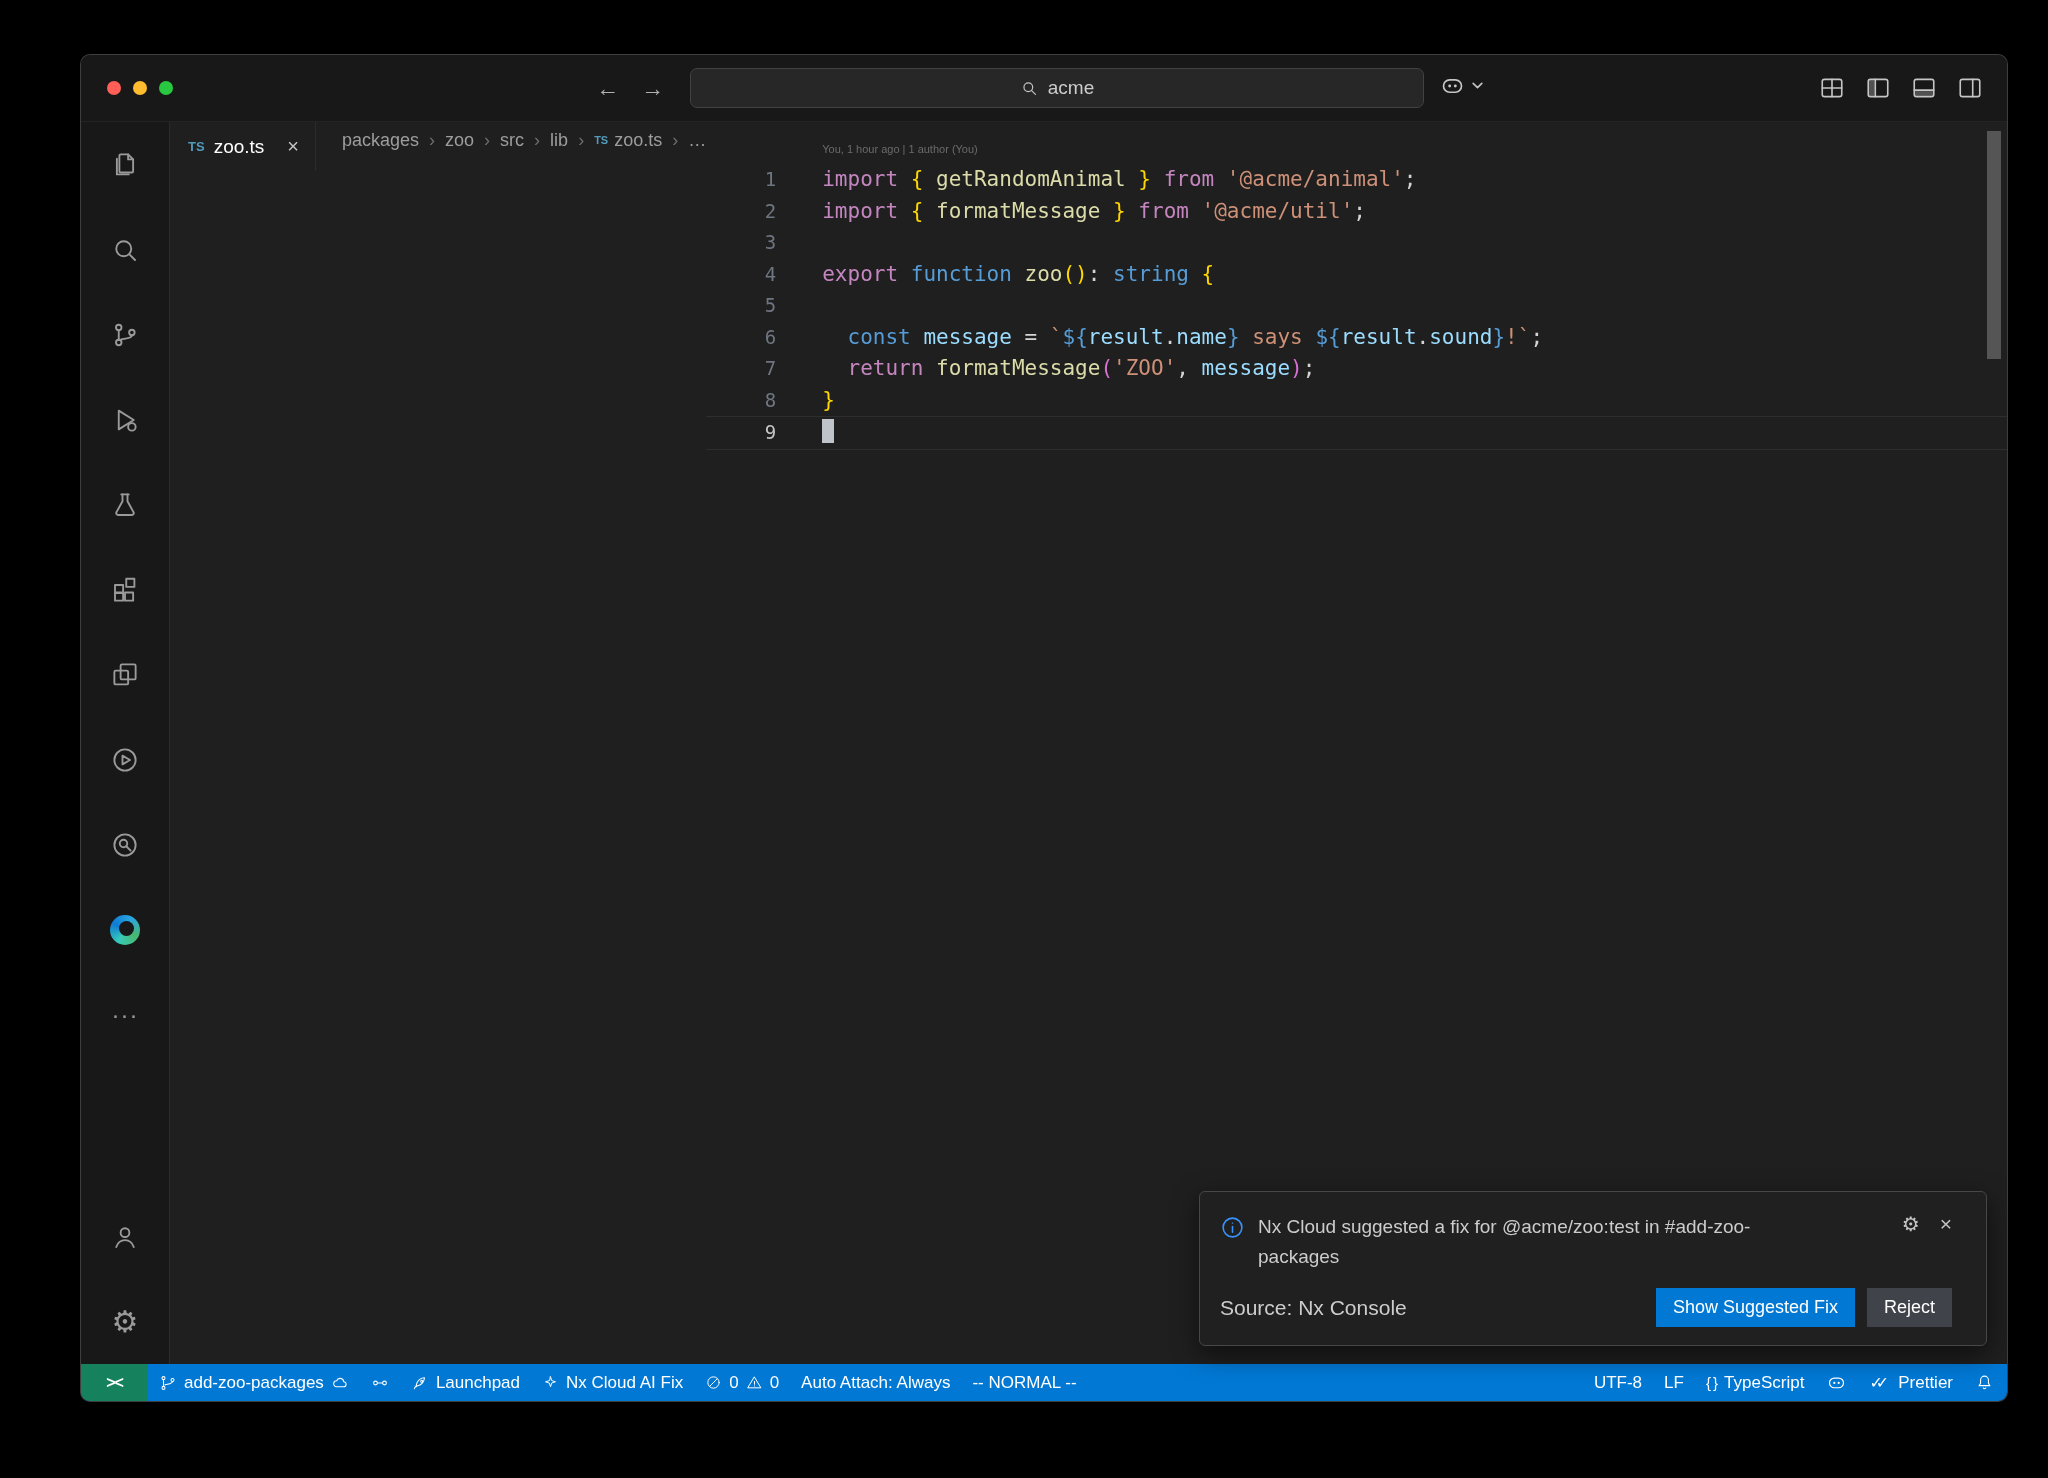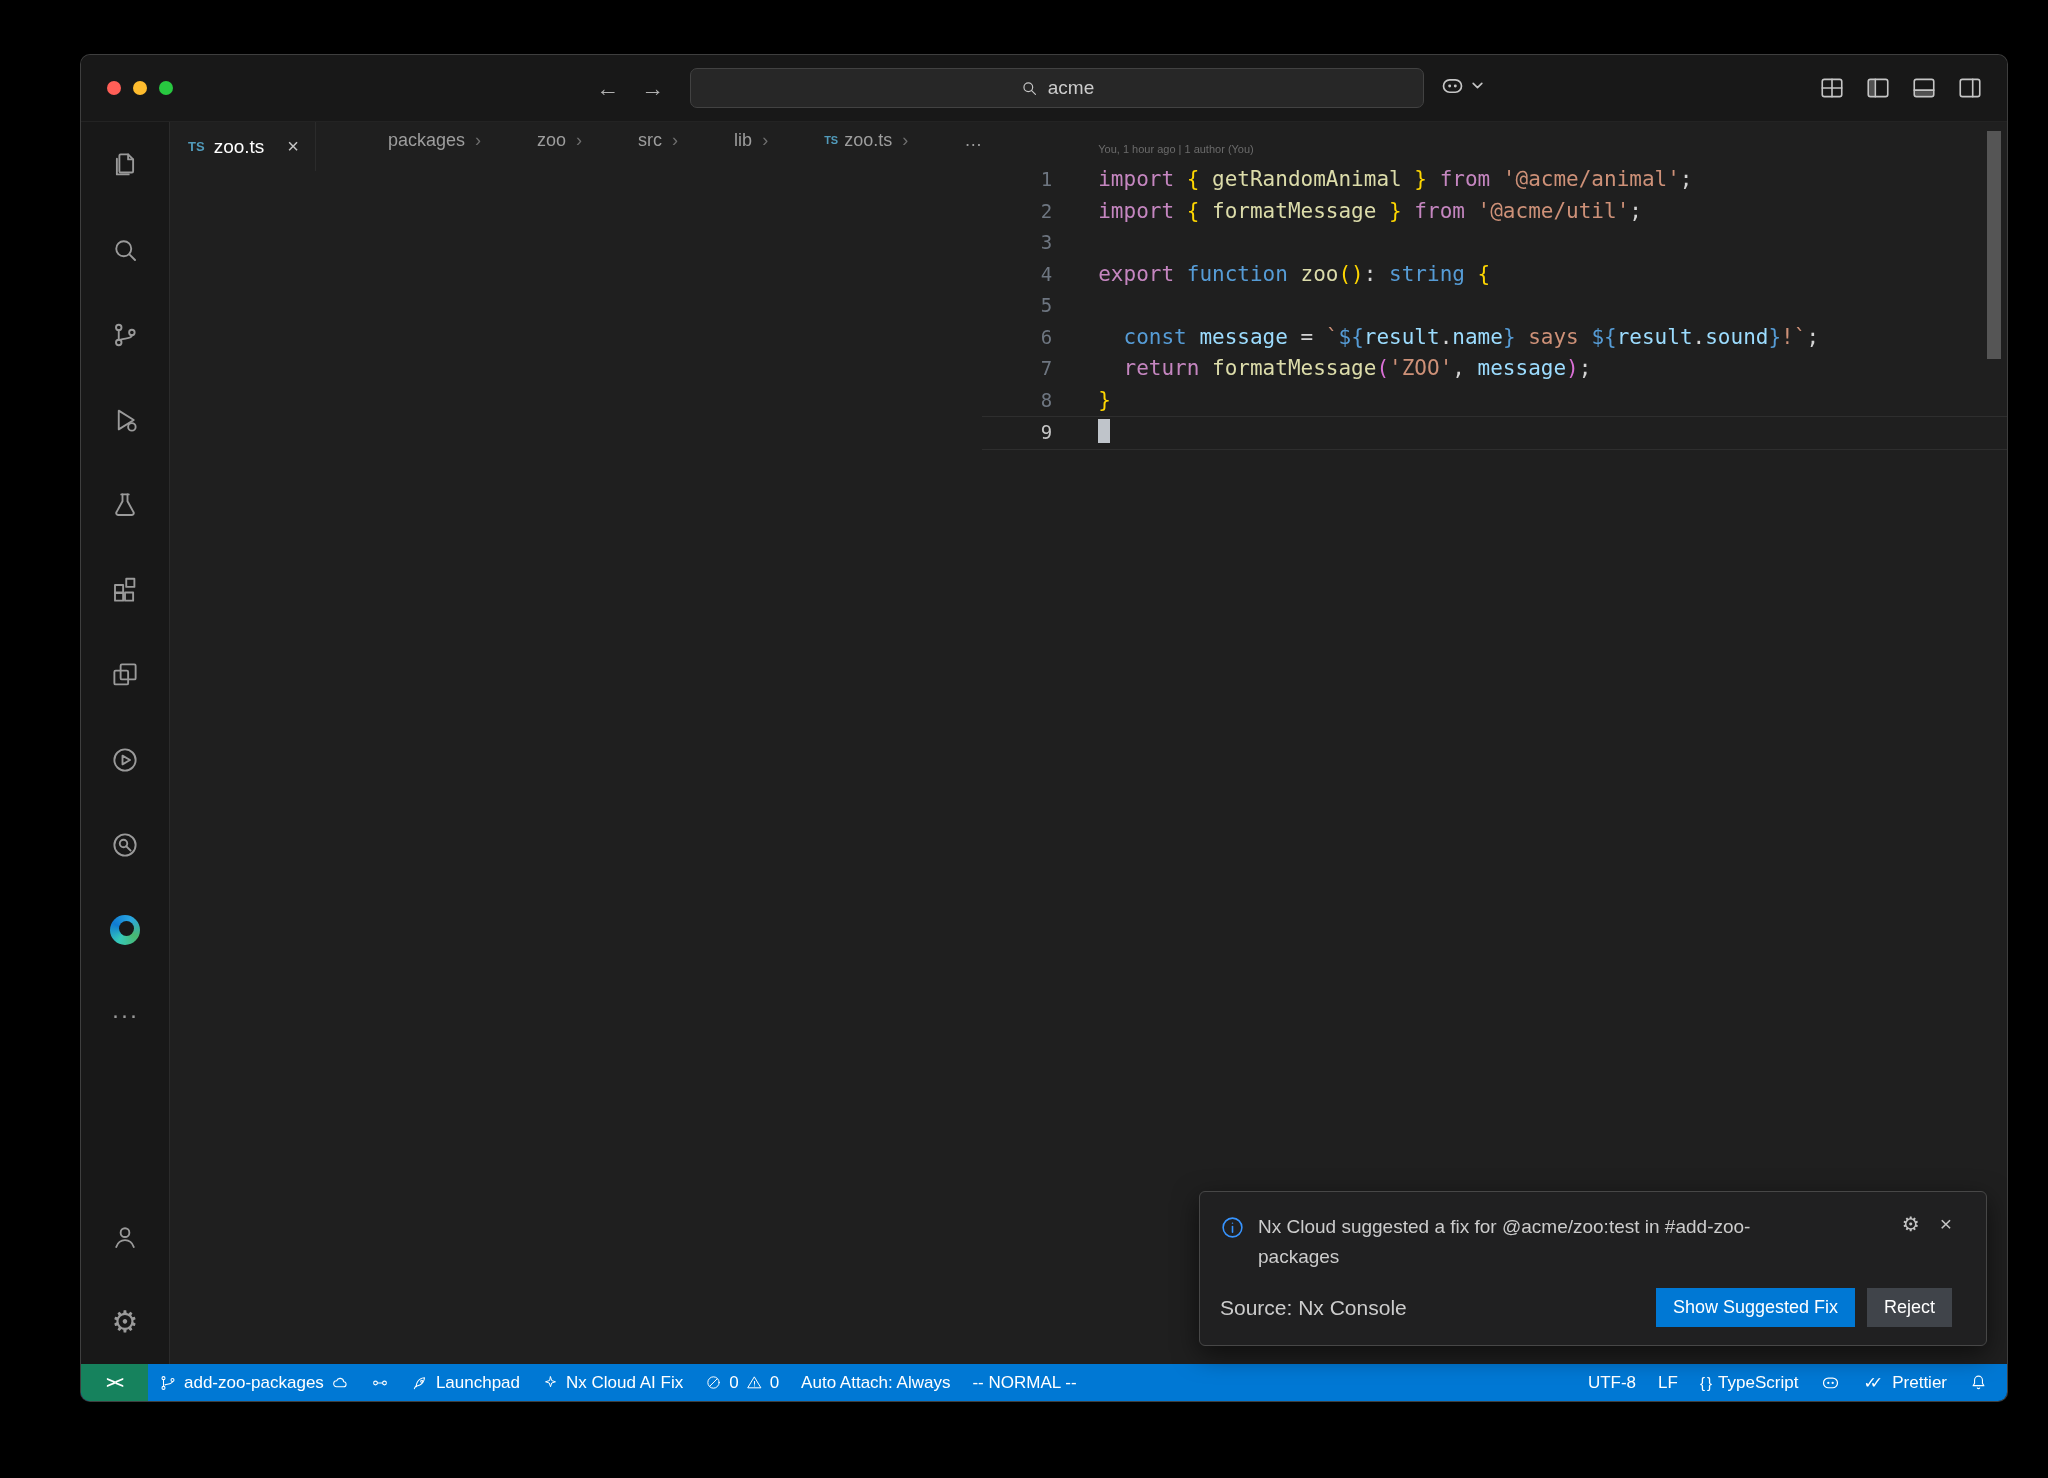--- a/index.html
+++ b/index.html
@@ -33,21 +33,21 @@
   .editor-col{flex:1;display:flex;flex-direction:row;overflow:visible;min-width:0;}
   .tabbar{height:48px;flex:none;background:#181818;border-bottom:1px solid #2b2b2b;display:flex;position:relative;}
   .tab{height:49px;margin-bottom:-1px;background:#1f1f1f;border-right:1px solid #2b2b2b;display:flex;align-items:center;
        padding:0 16px 0 18px;gap:9px;z-index:2;}
   .ts-badge{color:#519aba;font-weight:bold;font-size:13px;letter-spacing:0;}
   .tab-label{color:#ffffff;font-size:19px;}
   .tab-close{color:#c5c5c5;font-size:20px;margin-left:14px;}
   .tab-actions{position:absolute;right:20px;top:0;height:48px;display:flex;align-items:center;gap:24px;color:#c5c5c5;}
   .tab-actions .more{font-size:22px;}
   .breadcrumb{height:36px;flex:none;background:#1f1f1f;display:flex;align-items:center;padding-left:26px;color:#9d9d9d;font-size:18px;}
-  .bc-item{display:flex;align-items:center;margin-left:46px;}
+  .bc-item{display:flex;align-items:center;}
   .bc-sep{color:#6e6e6e;margin:0 10px;font-size:18px;}
   .bc-file{display:flex;align-items:center;gap:6px;}
   .bc-file .ts-badge{font-size:11px;}
   
   .code-area{position:relative;flex:1;background:#1f1f1f;padding-top:12px;overflow:hidden;font-family:"DejaVu Sans Mono",monospace;}
   .blame{height:30px;line-height:30px;padding-left:116px;color:#6b6b6b;font-size:11px;font-family:"Liberation Sans",sans-serif;}
   .code-line{display:flex;height:31.5px;line-height:31.5px;font-size:21px;white-space:pre;}
   .ln{width:70px;flex:none;text-align:right;color:#6e7681;font-size:19px;}
   .ct{padding-left:46px;color:#d4d4d4;}
   .code-line.current{border-top:1px solid rgba(255,255,255,0.07);border-bottom:1px solid rgba(255,255,255,0.07);}
@@ -67,21 +67,21 @@
   .notif-bottom{display:flex;align-items:center;margin-top:16px;}
   .notif-source{color:#cccccc;font-size:21px;}
   .notif-buttons{margin-left:auto;display:flex;gap:12px;}
   .btn{border:none;border-radius:0;font-size:18px;font-family:"Liberation Sans",sans-serif;padding:9px 17px;color:#ffffff;}
   .btn.primary{background:#0078d4;}
   .btn.secondary{background:#40444a;}
   
   .statusbar{height:37px;flex:none;background:#0078d4;display:flex;align-items:stretch;color:#ffffff;font-size:17px;}
   .sb-item{display:flex;align-items:center;gap:7px;padding:0 11px;}
   .sb-remote{width:67px;padding:0;justify-content:center;background:#16825d;font-weight:bold;font-size:16px;letter-spacing:-1px;}
-  .sb-right{margin-left:auto;display:flex;align-items:stretch;padding-right:8px;}
+  .sb-right{margin-left:auto;display:flex;align-items:stretch;padding-right:2px;}
   .sb-braces{font-size:15px;letter-spacing:-1px;}
   .sb-checks{letter-spacing:-7px;margin-right:9px;font-size:16px;}
 </style>
 </head>
 <body>
 
 <div class="desktop">
   <div class="window">
 
     <div class="titlebar">

